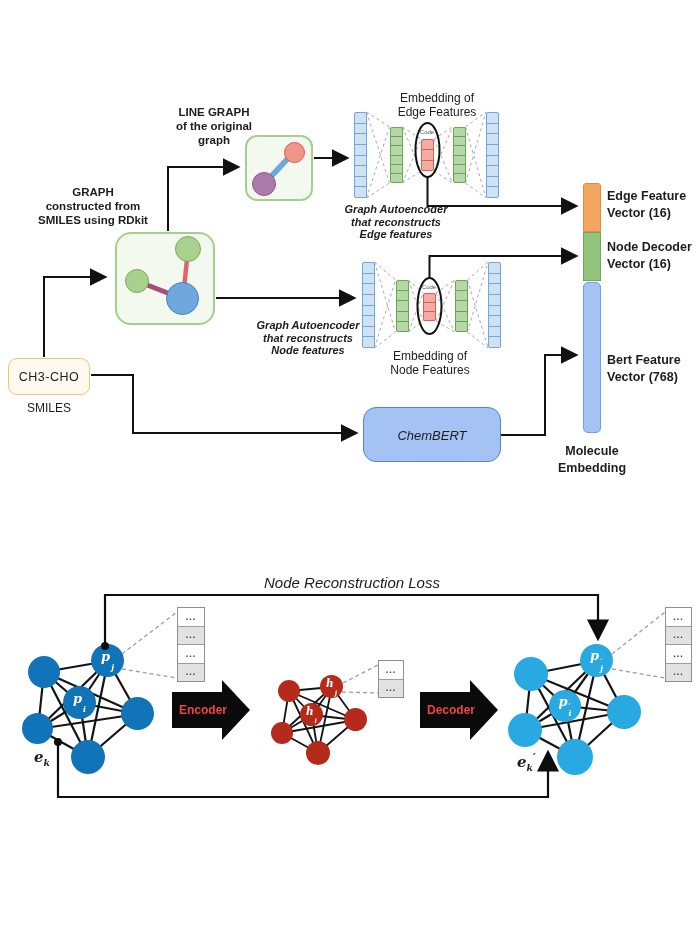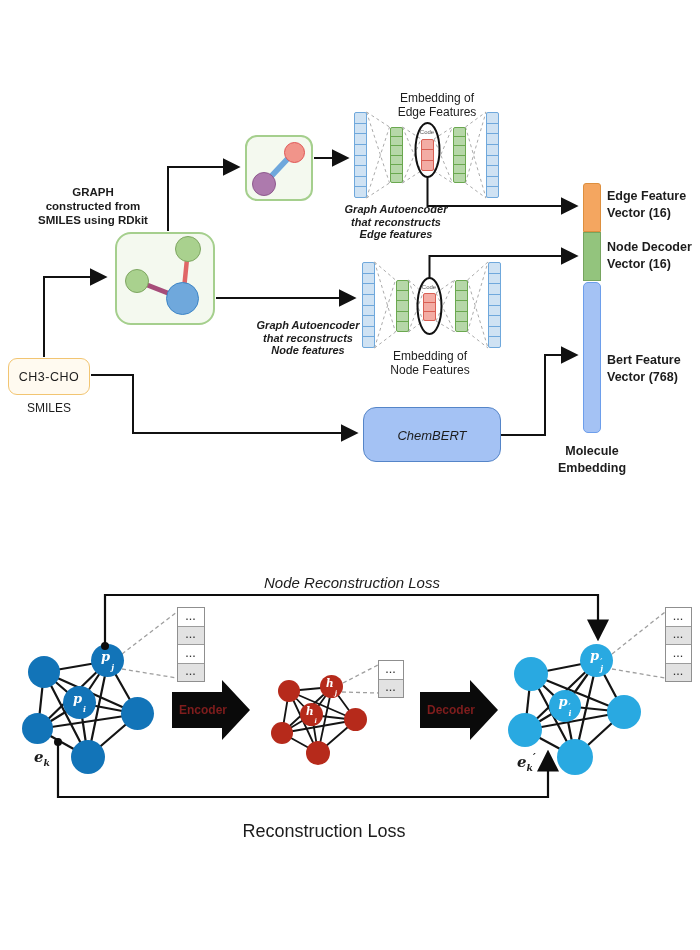--- a/index.html
+++ b/index.html
@@ -38,21 +38,21 @@
   .tbl{position:absolute;display:flex;flex-direction:column;box-sizing:border-box;border:1px solid #8f8f8f;background:#fff}
   .tbl>div{flex:1;display:flex;align-items:center;justify-content:center;border-top:1px solid #9c9c9c;
            font-weight:bold;font-size:9px;letter-spacing:1px;color:#333;line-height:0}
   .tbl>div:first-child{border-top:none}
   .tbl>div.g{background:#e2e2e2}
 
   
   .ml{font-family:"DejaVu Serif",serif;font-style:italic;font-weight:700;line-height:1}
   .stk{display:inline-flex;flex-direction:column;align-items:flex-start;font-size:0.6em;line-height:0.92;vertical-align:-0.45em;margin-left:1px}
   .wh{color:#fff}
-  .arrtext{position:absolute;color:#7f1d1d;font-weight:700;font-size:12px}
+  .arrtext{position:absolute;color:#ef4444;font-weight:700;font-size:12px}
 
   
   .conn{fill:none;stroke:#111;stroke-width:2}
   .ge{stroke:#141414;stroke-width:2.2;stroke-linecap:round}
   .ge2{stroke:#141414;stroke-width:1.8;stroke-linecap:round}
   .dash{stroke:#ababab;stroke-width:1;stroke-dasharray:3 3}
   .dashc{stroke:#9e9e9e;stroke-width:1.3;stroke-dasharray:4 3}
   .loss{fill:none;stroke:#0d0d0d;stroke-width:2.2}
   .code-t{position:absolute;font-size:6px;color:#555;transform:translateX(-50%)}
 </style>
@@ -346,20 +346,25 @@
     <div class="tbl" style="left:665px;top:607px;width:27px;height:75px">
       <div>...</div>
         <div class="g">...</div>
         <div>...</div>
         <div class="g">...</div>
     </div>
   </div>
 
   <div class="lay z4">
 
+    <div class="t c f115 b6" style="left:214px;top:105px">
+      <div>LINE GRAPH</div>
+        <div>of the original</div>
+        <div>graph</div>
+    </div>
     <div class="t c f115 b6" style="left:93px;top:185px">
       <div>GRAPH</div>
         <div>constructed from</div>
         <div>SMILES using RDkit</div>
     </div>
     <div class="t c f12 b7" style="left:437px;top:91px">
       <div>Embedding of</div>
         <div>Edge Features</div>
     </div>
     <div class="t c f11 b6 it" style="left:396px;top:203px">
@@ -394,21 +399,20 @@
     <div class="t f125 b6" style="left:607px;top:352px">
       <div>Bert Feature</div>
         <div>Vector (768)</div>
     </div>
     <div class="t c f125 b6" style="left:592px;top:443px">
       <div>Molecule</div>
         <div>Embedding</div>
     </div>
 
     <div class="t c b7 it" style="left:352px;top:574px;font-size:15px">Node Reconstruction Loss</div>
-    <div class="t c b7" style="left:324px;top:821px;font-size:18px">Reconstruction Loss</div>
 
     <div class="arrtext cc" style="left:203px;top:710px;position:absolute">Encoder</div>
     <div class="arrtext cc" style="left:451px;top:710px;position:absolute">Decoder</div>
 
     <div class="t" style="left:34px;top:747px">
       <span class="ml" style="font-size:15px"><span>e</span><sub style="font-size:0.62em">k</sub><sup style="font-size:0.7em"></sup></span>
     </div>
     <div class="t" style="left:517px;top:752px">
       <span class="ml" style="font-size:15px"><span>e</span><sub style="font-size:0.62em">k</sub><sup style="font-size:0.7em">′</sup></span>
     </div>

